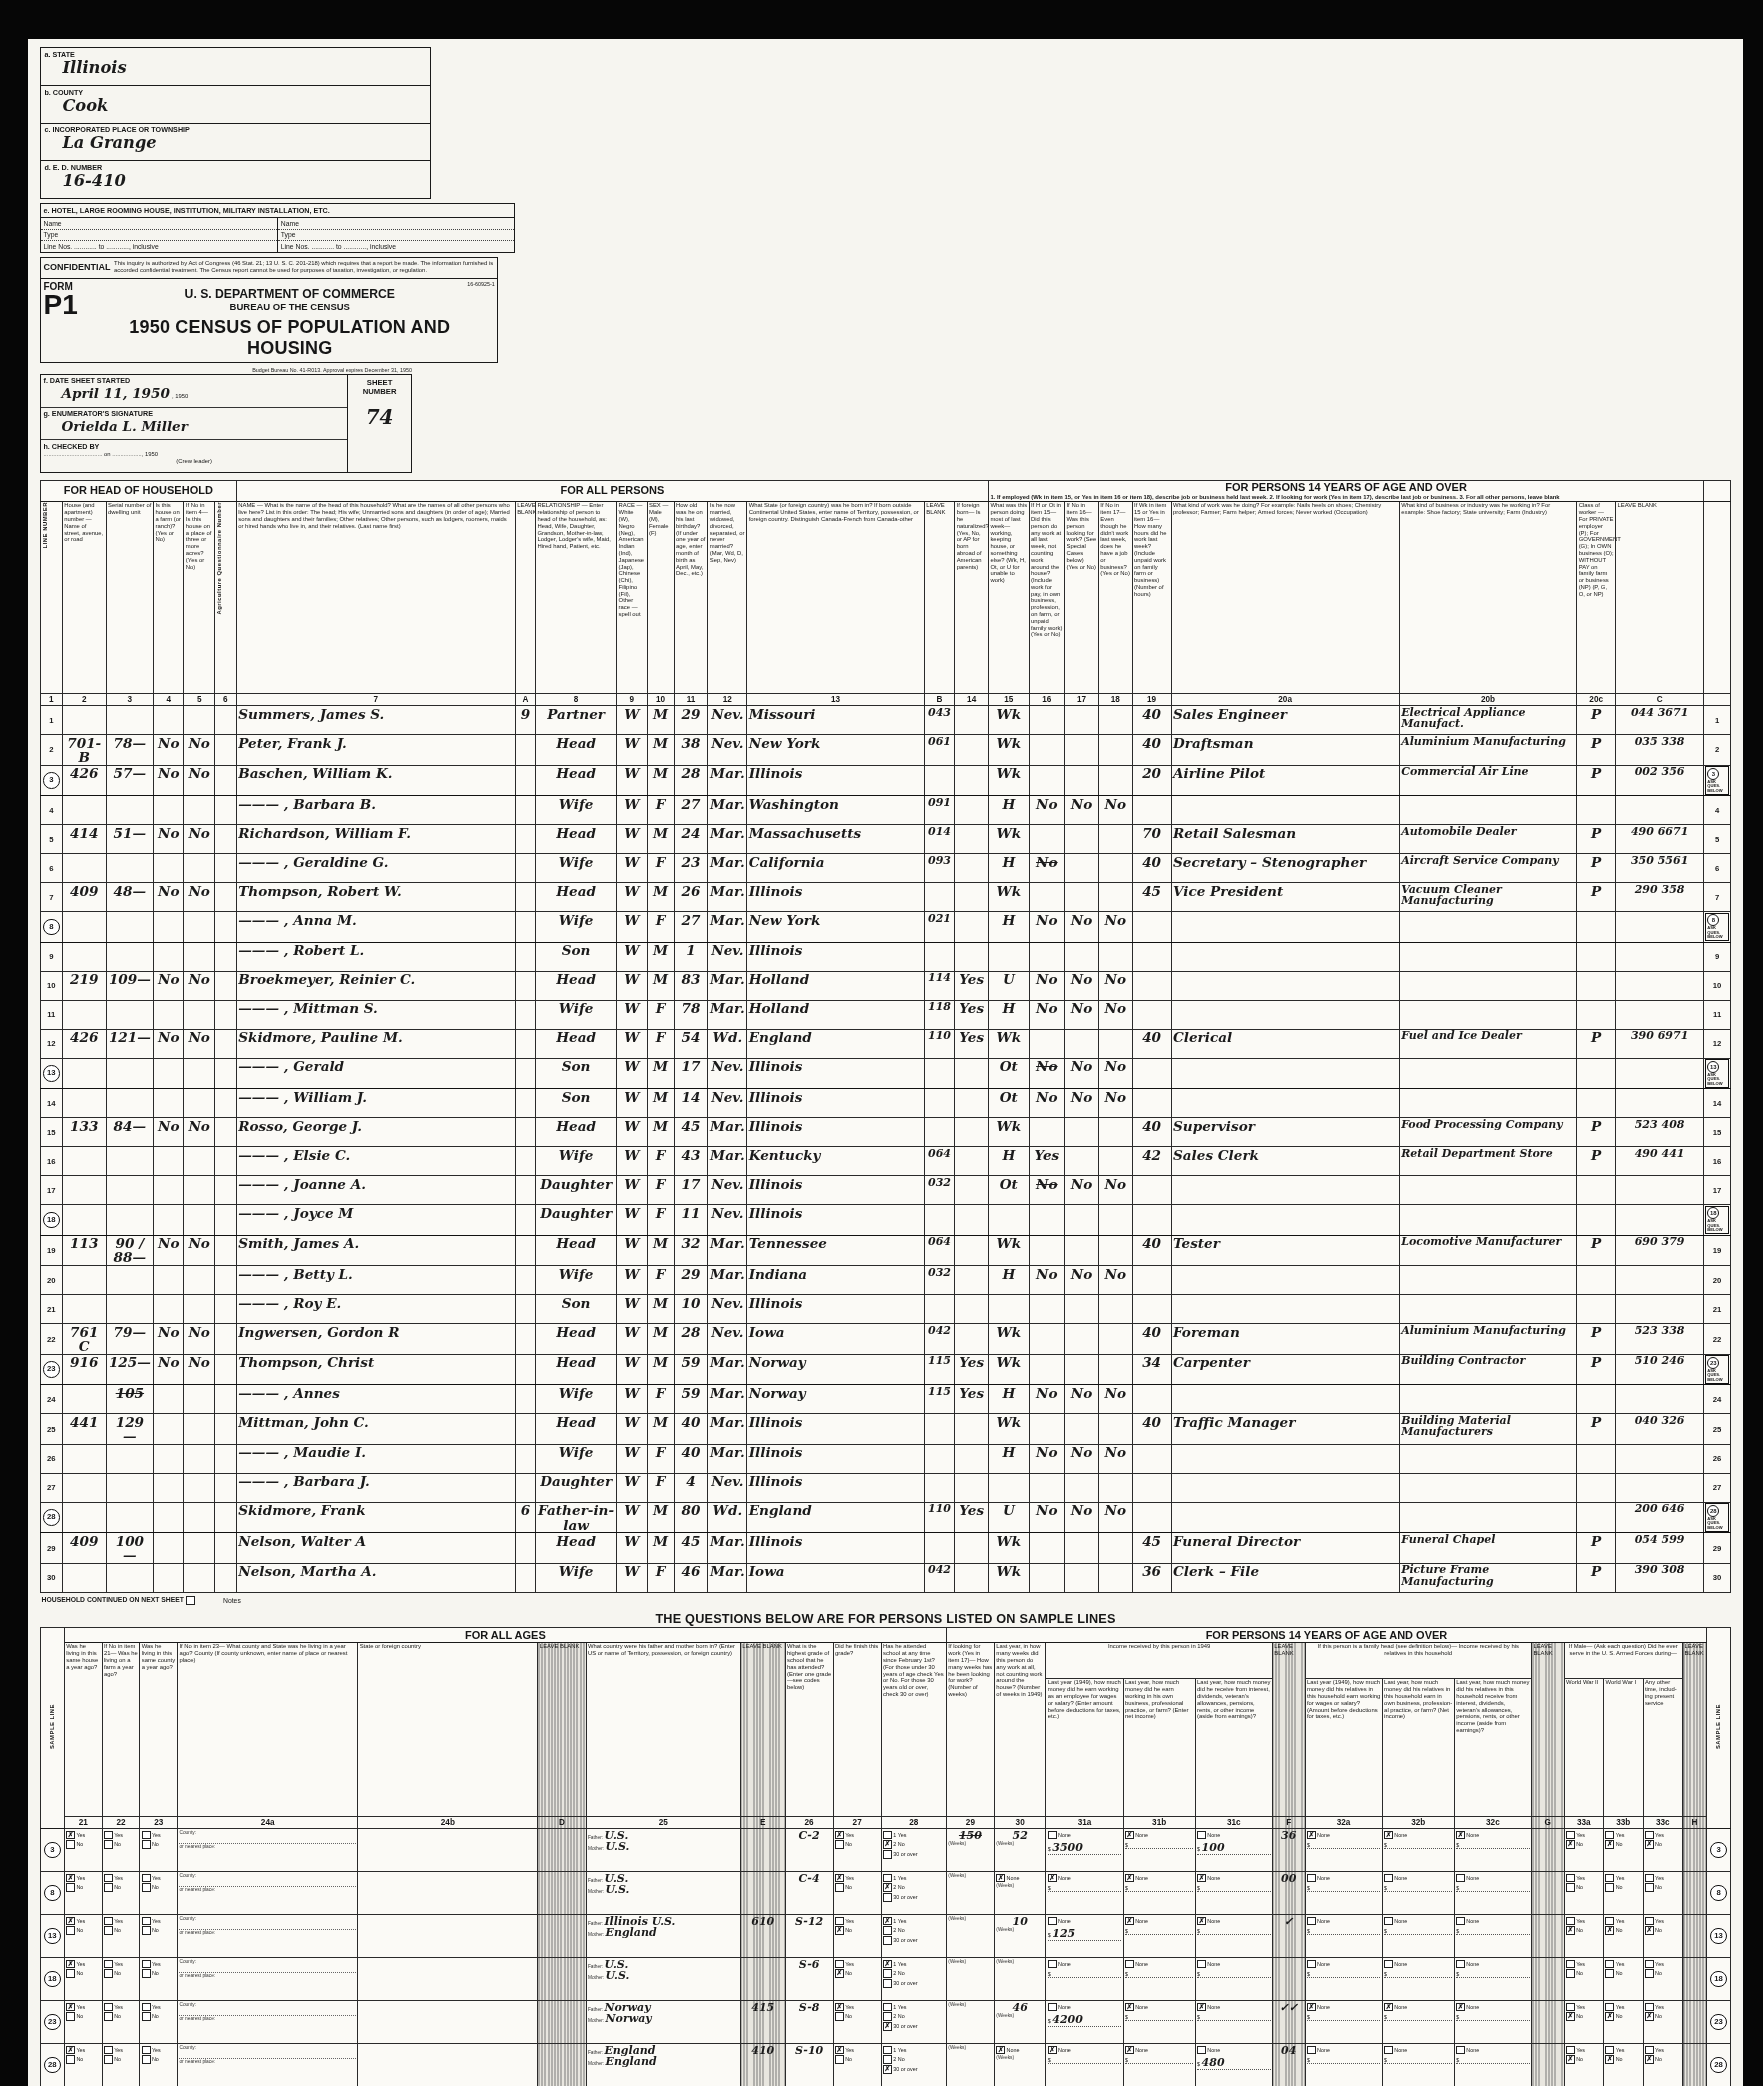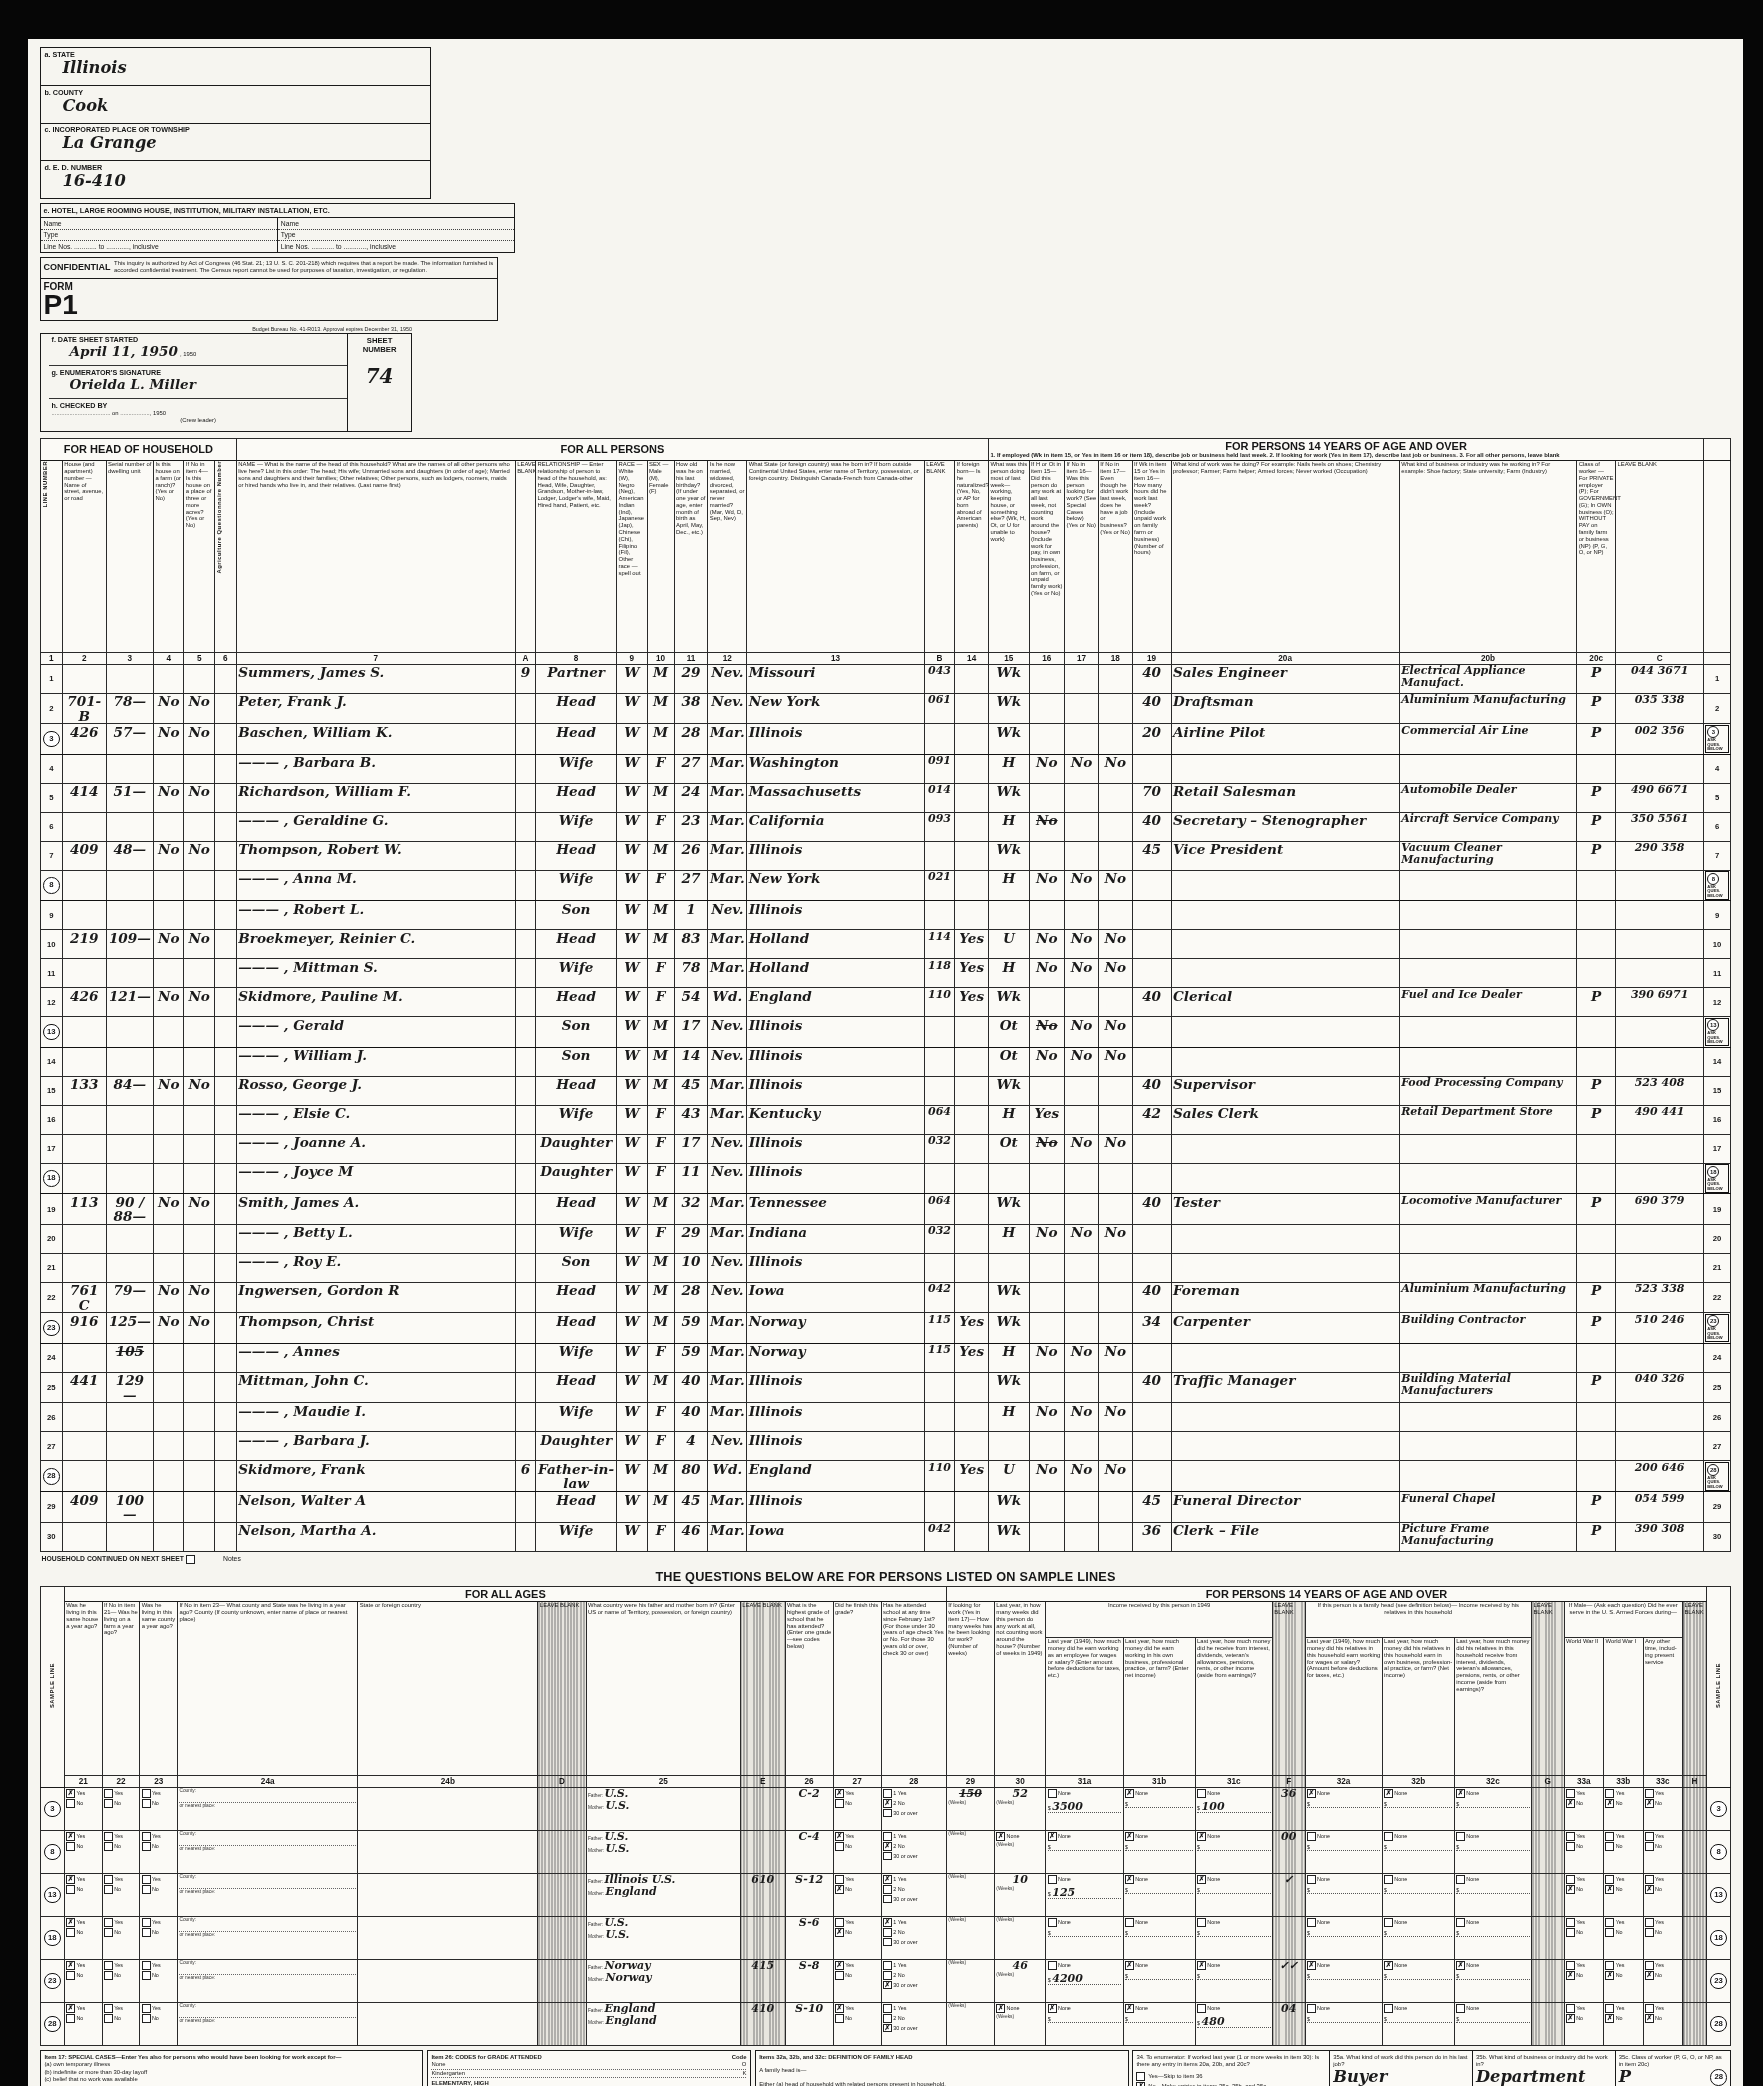--- a/index.html
+++ b/index.html
@@ -31,21 +31,21 @@
   .formrow{display:flex;gap:7px;padding:2.7px;}
   .formlab{font-weight:bold;font-size:10px;}
   .formnum{font-weight:bold;font-size:28px;line-height:.9;}
   .titles{flex:1;text-align:center;}
   .titles .t1{font-weight:bold;font-size:12.2px;}
   .titles .t2{font-weight:bold;font-size:9.5px;}
   .titles .t3{font-weight:bold;font-size:18px;margin-top:4.5px;letter-spacing:0.2px;}
   .fcode{font-size:5.4px;text-align:right;}
   .rightbox{width:22%;}
   .budget{font-size:5.4px;text-align:right;padding-bottom:0.9px;color:#222;}
-  .rb{display:flex;border:1.4px solid #1a1a1a;padding-left:8px;}
+  .rb{display:flex;border:1.4px solid #1a1a1a;}
   .rbl{flex:1;border-right:1.4px solid #1a1a1a;}
   .rbl .fld{border-bottom:0.7px solid #333;padding:1.4px 2.7px;min-height:29px;}
   .rbl .fld:last-child{border-bottom:none;}
   .sheet{width:59px;text-align:center;padding:2.7px 1.8px;}
   .sheet .sl{font-weight:bold;font-size:7.7px;}
   .sheet .hw{font-size:20px;margin-top:11.8px;display:block;}
   .docnum{font-weight:bold;font-size:7.2px;margin:0 0 0.9px 1.8px;}
   
   table{border-collapse:collapse;table-layout:fixed;width:100%;background:#fbfaf6;}
   th,td{border:0.7px solid #2a2a2a;padding:0.5px 1.4px;vertical-align:top;overflow:visible;}
@@ -133,20 +133,26 @@
 
     <div class="midbox boxed">
       <div class="conf">
         <div class="cl">CONFIDENTIAL</div>
         <div class="tiny">This inquiry is authorized by Act of Congress (46 Stat. 21; 13 U. S. C. 201-218) which requires that a report be made. The information furnished is accorded confidential treatment.  The Census report cannot be used for purposes of taxation, investigation, or regulation.</div>
       </div>
       <div class="formrow">
         <div>
           <div class="formlab">FORM</div>
           <div class="formnum">P1</div>
+        </div>
+        <div class="titles">
+          <div class="fcode">16-60925-1</div>
+          <div class="t1">U. S. DEPARTMENT OF COMMERCE</div>
+          <div class="t2">BUREAU OF THE CENSUS</div>
+          <div class="t3">1950 CENSUS OF POPULATION AND HOUSING</div>
         </div>
       </div>
     </div>
 
     <div class="rightbox">
       <div class="budget">Budget Bureau No. 41-R013.  Approval expires December 31, 1950</div>
       <div class="rb">
         <div class="rbl">
           <div class="fld">
             <span class="flab tiny">f. DATE SHEET STARTED</span>

